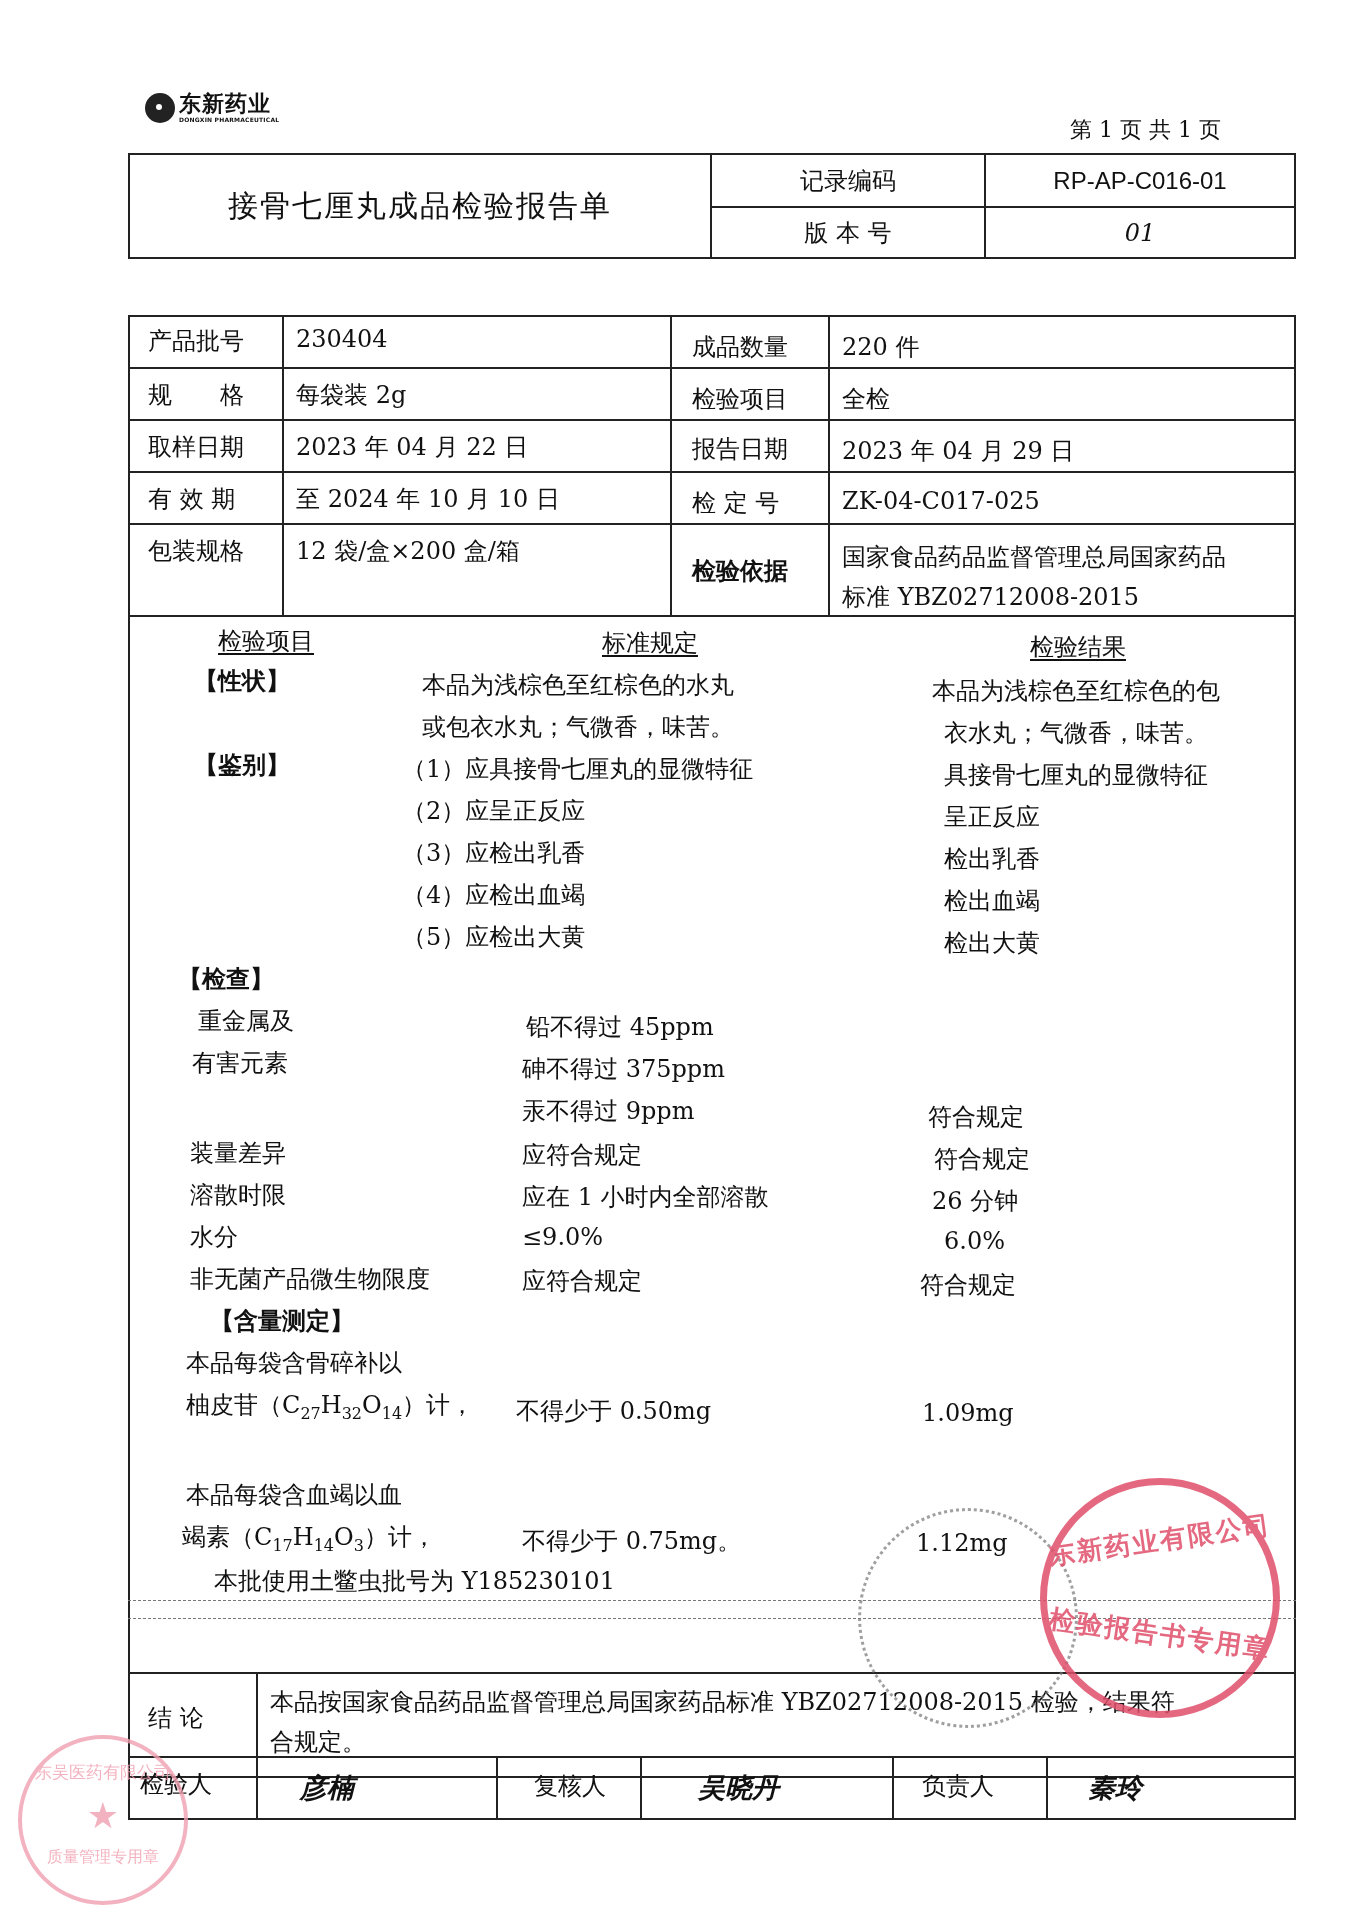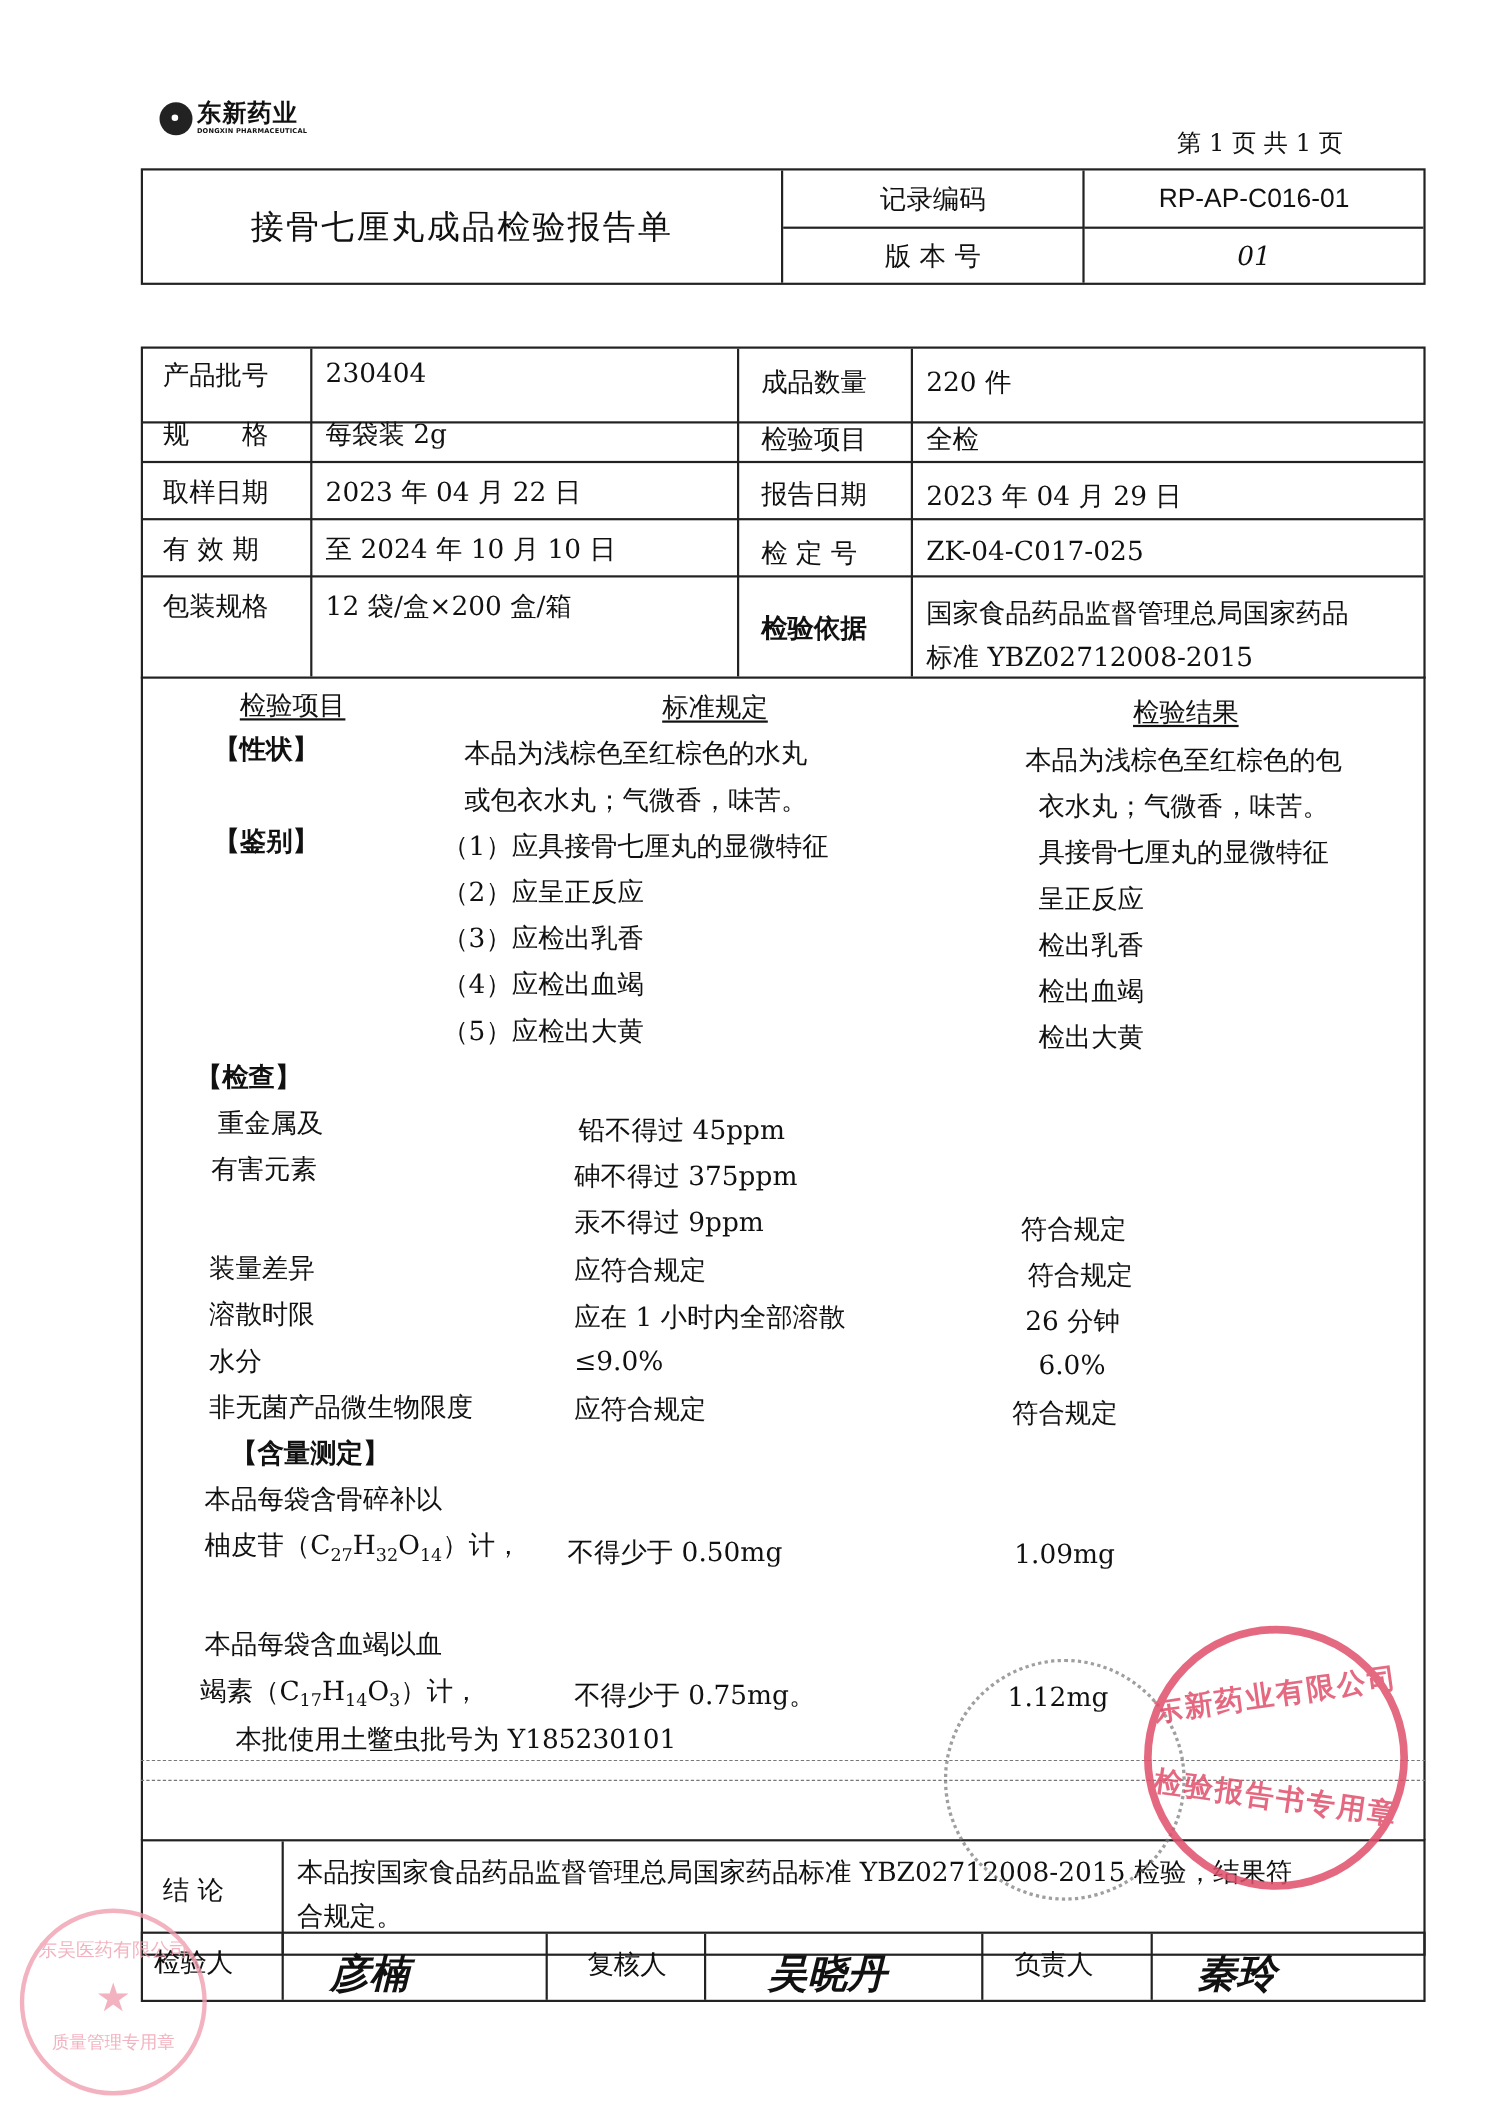--- a/index.html
+++ b/index.html
@@ -22,21 +22,21 @@
   .lbl { position:absolute; font-size:24px; }
   .val { position:absolute; font-size:24px; }
   .vline { position:absolute; top:0; bottom:0; border-left:2px solid #222; }
   .body-box { left:128px; top:615px; width:1168px; height:1058px; border-left:2px solid #222; border-right:2px solid #222; box-sizing:border-box; }
   .t { position:absolute; font-size:24px; white-space:nowrap; }
   .u { text-decoration:underline; text-underline-offset:4px; }
   sub { font-size:16px; }
   .dash { position:absolute; left:128px; width:1168px; border-top:1px dashed #777; }
   .concl { left:128px; top:1672px; width:1168px; height:106px; border:2px solid #222; box-sizing:border-box; }
   .sign { left:128px; top:1756px; width:1168px; height:64px; border:2px solid #222; box-sizing:border-box; }
-  .sig { font-family:"DejaVu Serif",serif; font-style:italic; font-size:36px; font-weight:bold; }
+  .sig { font-family:"DejaVu Serif",serif; font-style:italic; font-size:27px; font-weight:bold; }
   .stamp-red { left:1040px; top:1478px; width:240px; height:240px; border:7px solid #e0506b; border-radius:50%; box-sizing:border-box; color:#e0506b; opacity:0.85; }
   .stamp-gray { left:858px; top:1508px; width:220px; height:220px; border:3px dotted #777; border-radius:50%; box-sizing:border-box; opacity:0.7; }
   .stamp-pink { left:18px; top:1735px; width:170px; height:170px; border:4px solid #f0a0b0; border-radius:50%; box-sizing:border-box; color:#f0a0b0; opacity:0.8; }
 </style>
 </head>
 <body>
 
 <div class="abs logo">
   <div class="logo-mark"></div>
   <div class="logo-text">
@@ -53,21 +53,21 @@
   <div class="abs hdr-cell" style="left:856px;top:0;width:308px;height:53px;border-bottom:2px solid #222;font-family:'Liberation Sans Narrow','Liberation Sans',sans-serif;">RP-AP-C016-01</div>
   <div class="abs hdr-cell" style="left:582px;top:53px;width:274px;height:49px;border-right:2px solid #222;">版 本 号</div>
   <div class="abs hdr-cell" style="left:856px;top:53px;width:308px;height:49px;font-style:italic;">01</div>
 </div>
 
 <div class="abs info">
   <div class="vline" style="left:152px;"></div>
   <div class="vline" style="left:540px;"></div>
   <div class="vline" style="left:698px;"></div>
 
-  <div class="info-row" style="top:0;height:68px;text-decoration:underline;">
+  <div class="info-row" style="top:0;height:52px;text-decoration:underline;">
     <span class="lbl" style="left:18px;top:8px;">产品批号</span>
     <span class="val" style="left:166px;top:8px;">230404</span>
     <span class="lbl" style="left:562px;top:14px;">成品数量</span>
     <span class="val" style="left:712px;top:14px;">220 件</span>
   </div>
   <div class="info-row" style="top:52px;height:52px;">
     <span class="lbl" style="left:18px;top:10px;">规　　格</span>
     <span class="val" style="left:166px;top:10px;">每袋装 2g</span>
     <span class="lbl" style="left:562px;top:14px;">检验项目</span>
     <span class="val" style="left:712px;top:14px;">全检</span>

